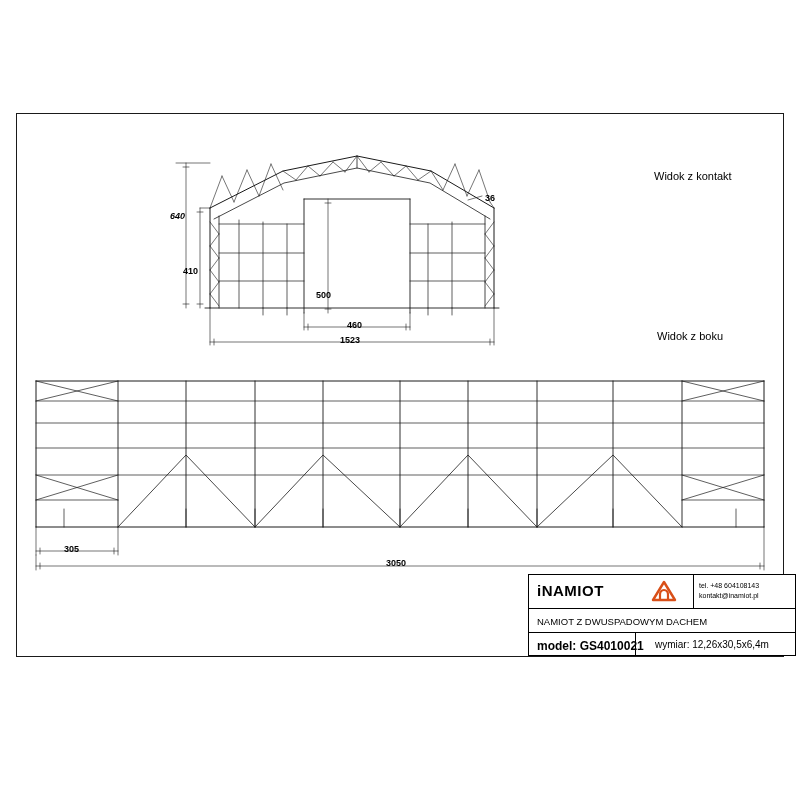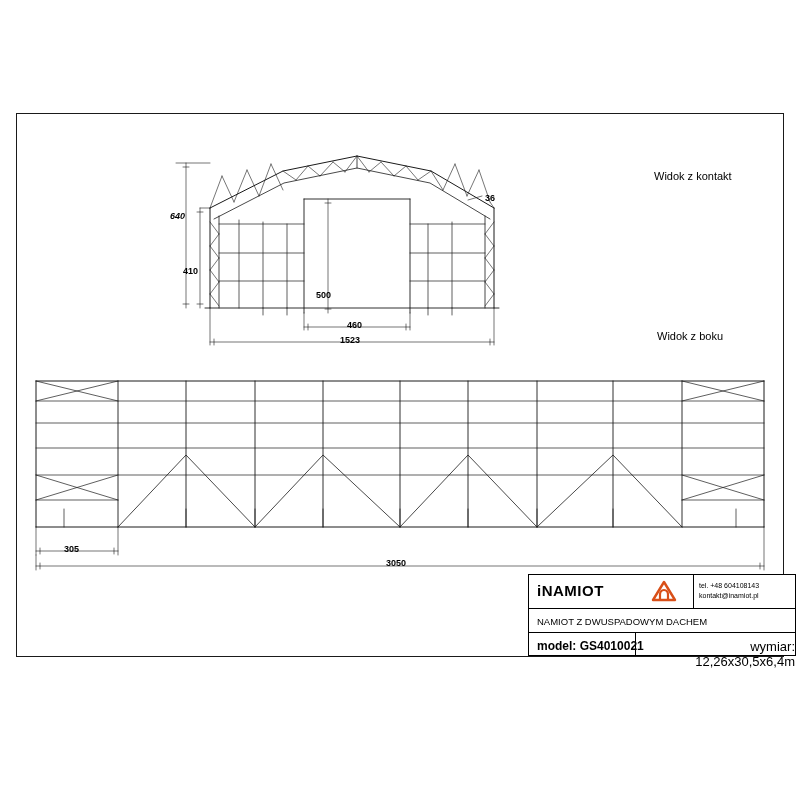--- a/index.html
+++ b/index.html
@@ -119,21 +119,21 @@
     left: 8px;
     top: 64px;
     font-size: 12px;
     font-weight: bold;
     color: #000;
   }
   #size-text {
     position: absolute;
     left: 126px;
     top: 64px;
-    font-size: 13px;
+    font-size: 10px;
     color: #000;
     text-align: right;
   }
 </style>
 </head>
 <body>
 
 <svg id="sheet" viewBox="0 0 800 800" xmlns="http://www.w3.org/2000/svg">
 
   <rect x="16.5" y="113.5" width="767" height="543" fill="none" stroke="#1a1a1a" stroke-width="1"></rect>

